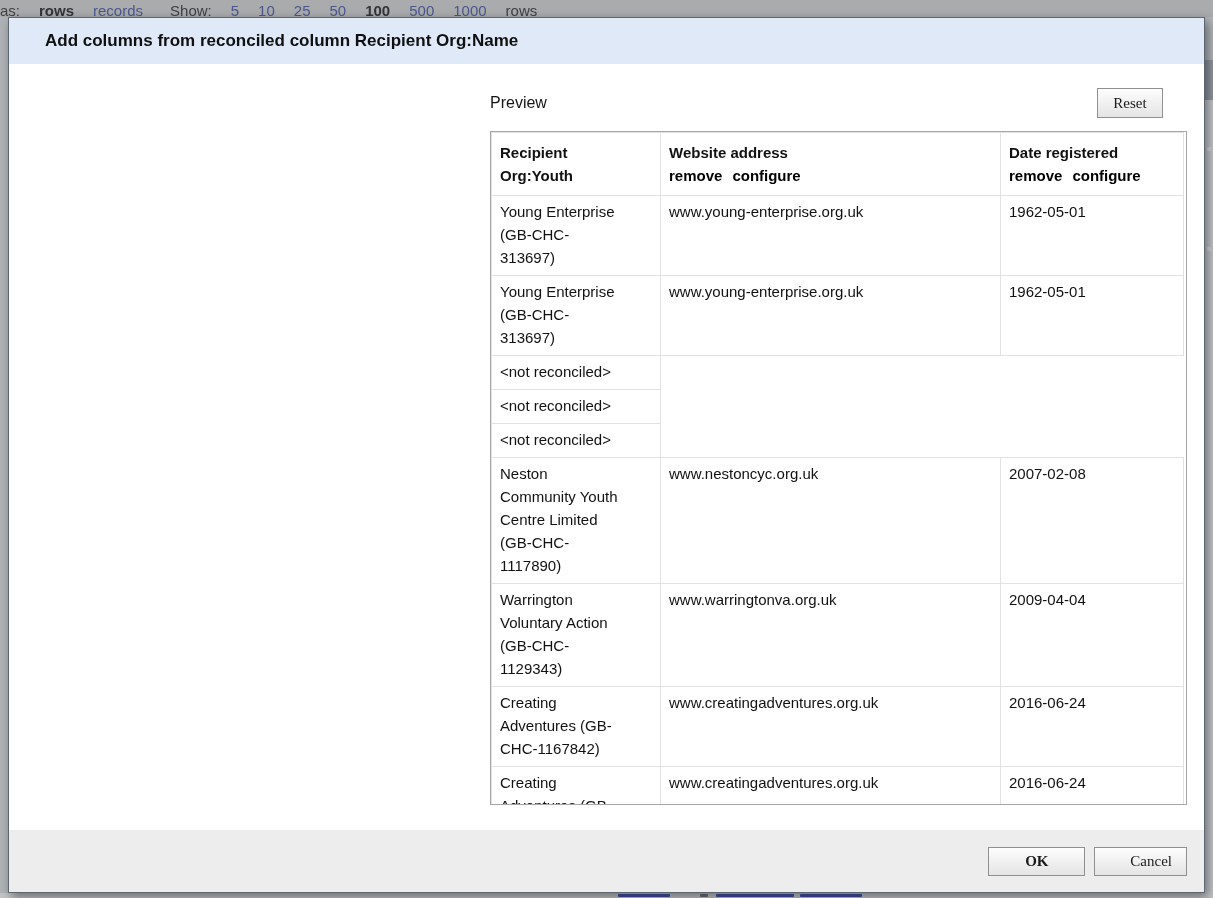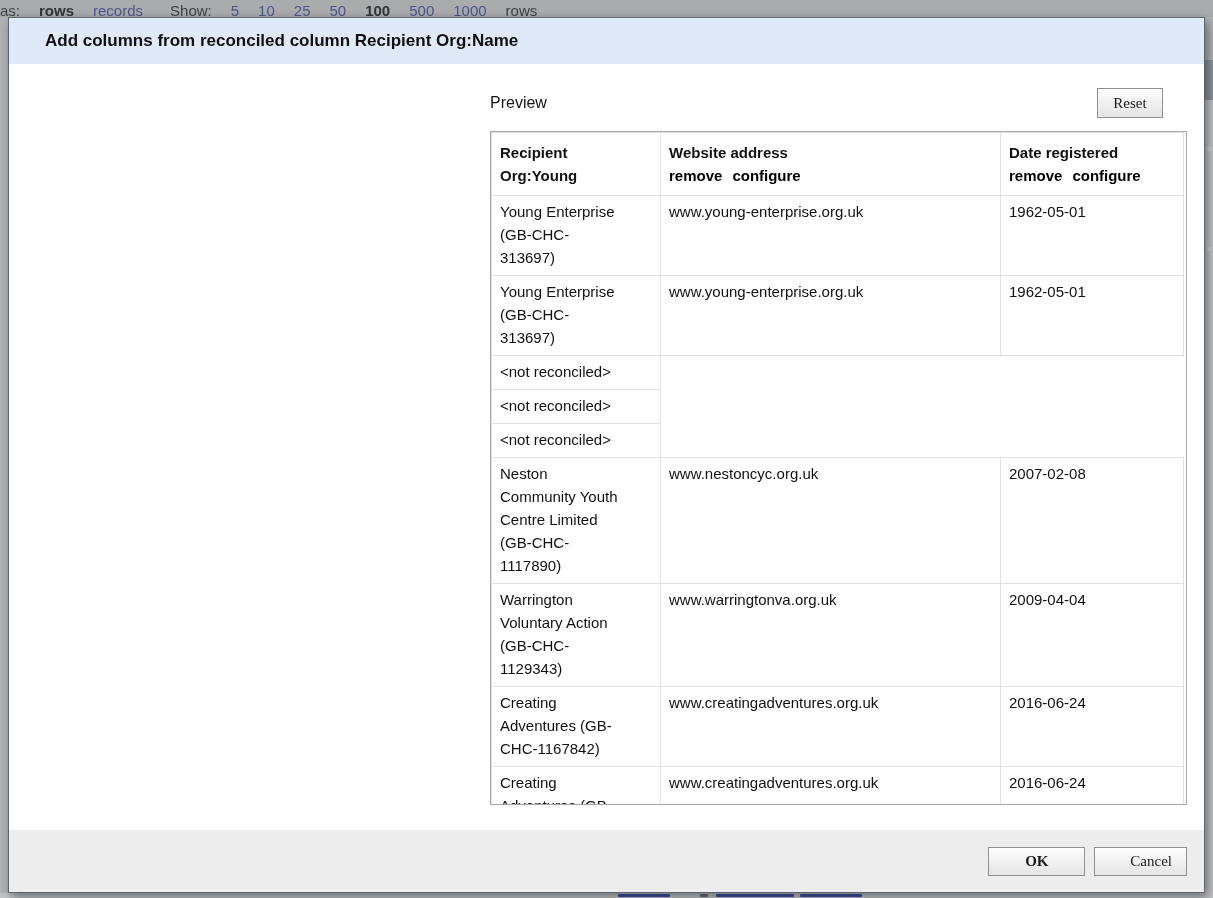--- a/index.html
+++ b/index.html
@@ -114,21 +114,21 @@
       <div class="preview-wrap">
         <table class="preview">
           <colgroup>
               <col style="width:169px">
               <col style="width:340px">
               <col style="width:183px">
             </colgroup>
           <thead>
             <tr>
               <th>
-                <span class="name-wrap">Recipient Org:Young</span>
+                <span class="name-wrap">Recipient Org:Youth</span>
               </th>
               <th>
                 <div>Website address</div>
                 <div class="hdr-links">
                   <span>remove</span><span>configure</span>
                 </div>
               </th>
               <th>
                 <div>Date registered</div>
                 <div class="hdr-links">

